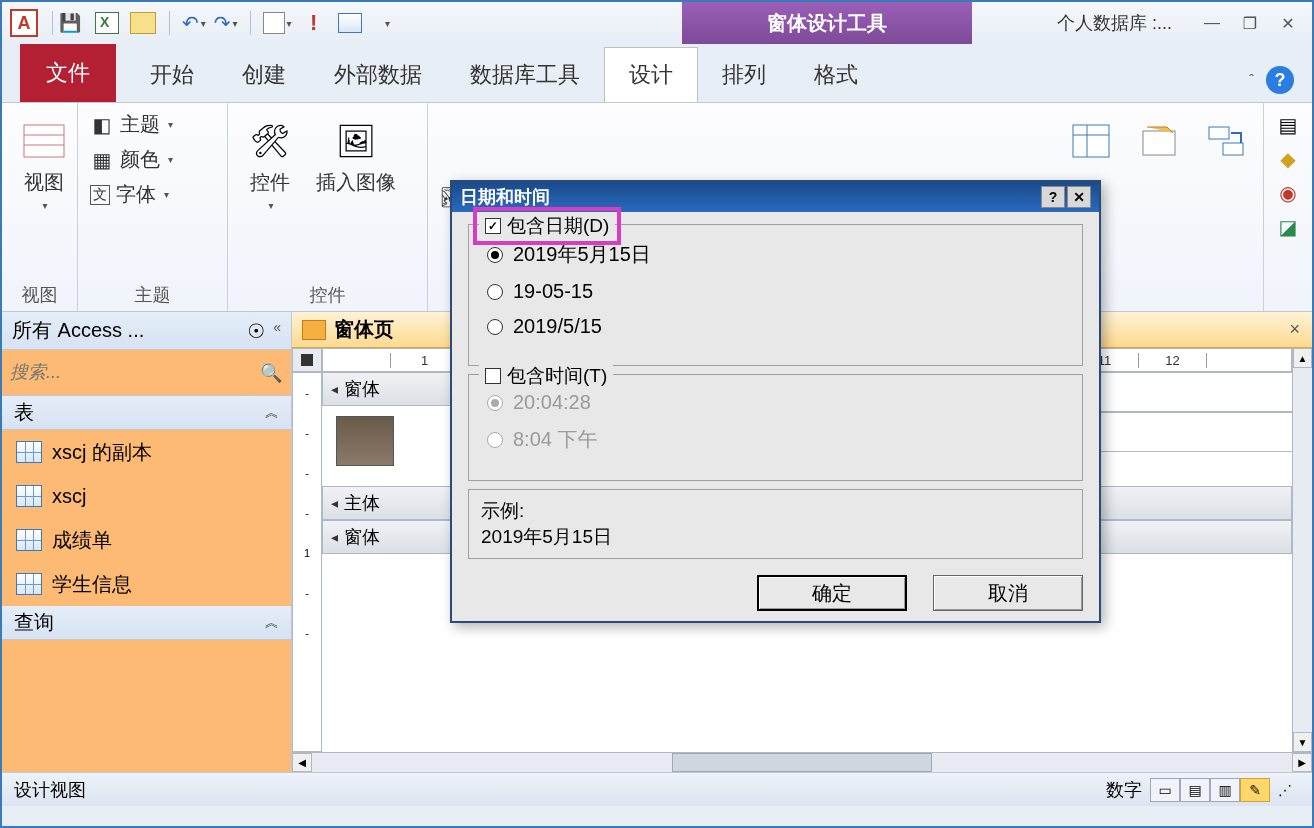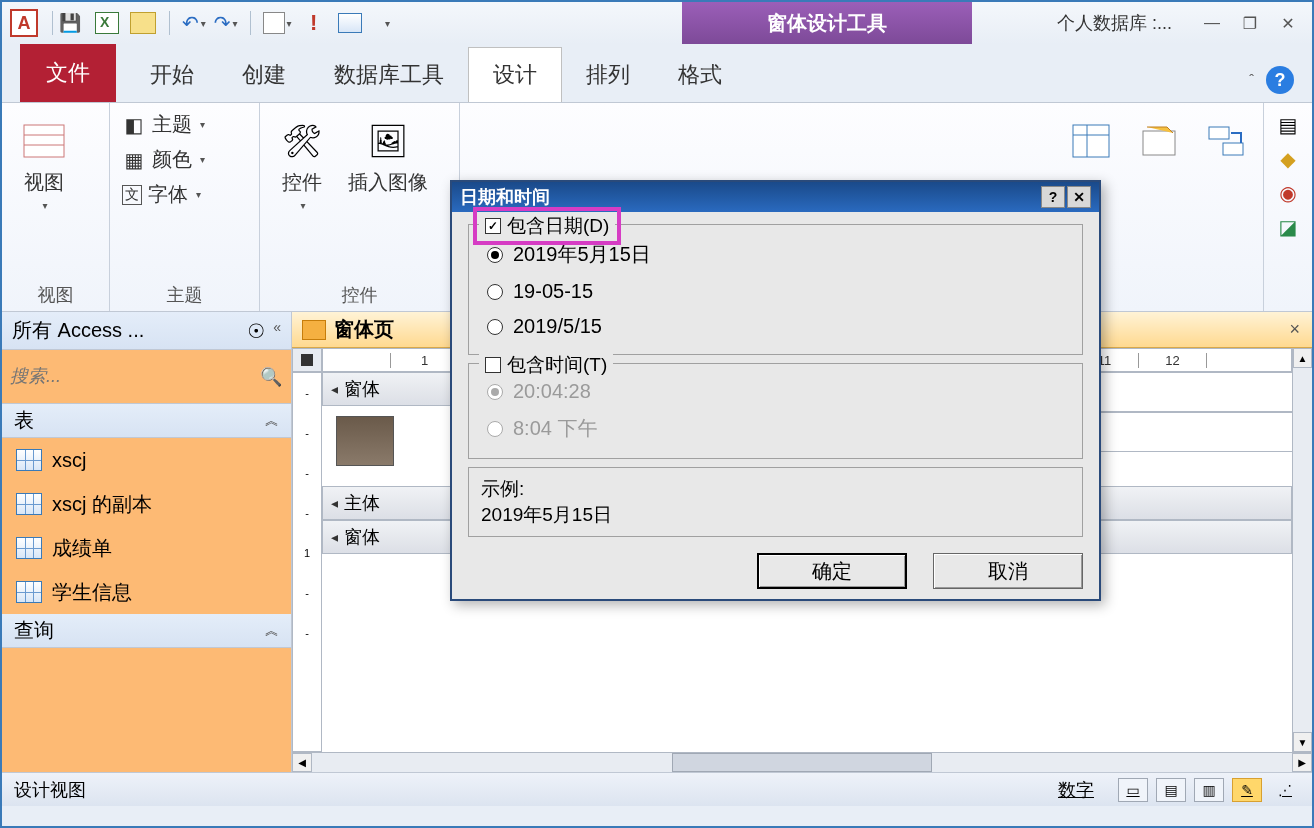--- a/index.html
+++ b/index.html
@@ -39,21 +39,21 @@
 .smbtn { display: flex; align-items: center; gap: 6px; font-size: 20px; color: #333; }
 .sm-icon { width: 24px; height: 24px; display: flex; align-items: center; justify-content: center; }
 .ribbon-right-icons { display:flex; flex-direction:column; gap:6px; padding:8px; }
 .ribbon-right-icons .ri { width:32px; height:28px; display:flex; align-items:center; justify-content:center; font-size:20px; }
 
 
 .main { display: flex; height: 460px; position: relative; }
 .navpane { width: 290px; background: #fdba74; border-right: 1px solid #c0c8d4; display: flex; flex-direction: column; }
 .nav-header { height: 38px; background: linear-gradient(#e4edf9,#d7e3f3); display: flex; align-items: center; padding: 0 10px; font-size: 20px; justify-content: space-between; border-bottom: 1px solid #c0c8d4; }
 .nav-header .collapse { font-size: 14px; color: #555; }
-.searchbox { height: 54px; display: flex; align-items: center; padding: 0 8px; border-bottom: 1px solid #c0c8d4; }
+.searchbox { height: 46px; display: flex; align-items: center; padding: 0 8px; border-bottom: 1px solid #c0c8d4; }
 .searchbox input { flex: 1; border: none; background: transparent; font-size: 18px; font-style: italic; outline: none; }
 .search-icon { color: #2a6cc2; font-size: 18px; }
 .nav-group-hdr { height: 34px; background: linear-gradient(#e4edf9,#d7e3f3); display: flex; align-items: center; justify-content: space-between; padding: 0 12px; font-size: 20px; border-bottom: 1px solid #c0c8d4; }
 .nav-group-hdr .chev { font-size: 14px; color: #555; }
 .nav-item { height: 44px; display: flex; align-items: center; gap: 10px; padding: 0 14px; font-size: 20px; }
 .table-icon { width: 26px; height: 22px; background: linear-gradient(#fff,#d8e6f7); border: 1px solid #3a7ab8; position: relative; }
 .table-icon::before { content:""; position:absolute; left:0; right:0; top:50%; height:1px; background:#6a9ad0; }
 .table-icon::after { content:""; position:absolute; top:0; bottom:0; left:33%; width:1px; background:#6a9ad0; box-shadow: 8px 0 0 #6a9ad0; }
 
 .design-area { flex: 1; background: #fff; position: relative; overflow: hidden; }
@@ -81,31 +81,31 @@
 .ph { height:40px; border:1px solid #b0b8c4; background:#fff; margin-bottom:0; }
 
 .scroll-h { position:absolute; left:0; right:0; bottom:0; height:20px; background:#e8ecf2; border-top:1px solid #b0b8c4; display:flex; }
 .scroll-h .sbtn { width:20px; display:flex; align-items:center; justify-content:center; border:1px solid #b0b8c4; background:#f0f0f0; font-size:10px; }
 .scroll-h .thumb { width:260px; height:100%; background:#d0d6e0; border:1px solid #a0a8b4; margin:0 auto; }
 .scroll-v { position:absolute; top:36px; right:0; width:20px; bottom:20px; background:#e8ecf2; border-left:1px solid #b0b8c4; display:flex; flex-direction:column; }
 .scroll-v .sbtn { height:20px; display:flex; align-items:center; justify-content:center; border:1px solid #b0b8c4; background:#f0f0f0; font-size:10px; }
 
 
 .statusbar { height: 34px; background: linear-gradient(#eef2f9,#dce4f0); border-top:1px solid #c0c8d4; display:flex; align-items:center; padding:0 12px; font-size:18px; justify-content:space-between; }
-.statusbar .views { display:flex; gap:8px; align-items:flex-start;text-decoration:underline; }
+.statusbar .views { display:flex; gap:0; align-items:flex-start; }
 .statusbar .vbtn { width:30px; height:24px; border:1px solid #a0a8b4; background:#f0f4fa; display:flex; align-items:center; justify-content:center; font-size:14px; }
 .statusbar .vbtn.active { background:#ffd76a; border-color:#d8a030; }
 
 
 .dialog { position:absolute; left:448px; top:178px; width:651px; background:#e8e8e8; border:2px solid #2a4a7a; box-shadow: 4px 4px 12px rgba(0,0,0,0.3); z-index:100; }
 .dlg-title { height:30px; background:linear-gradient(#1a4a8a,#2a6abf); color:#fff; font-weight:bold; display:flex; align-items:center; padding:0 8px; font-size:18px; }
 .dlg-title .dlg-btns { margin-left:auto; display:flex; gap:2px; }
 .dlg-title .dbtn { width:24px; height:22px; background:#d8d8d8; border:1px solid #888; color:#000; display:flex; align-items:center; justify-content:center; font-size:14px; font-weight:bold; }
 .dlg-body { padding:12px 16px 10px; }
-.fieldset { border:1px solid #a0a0a0; padding:10px 14px 10px; margin-bottom:8px; position:relative; }
+.fieldset { border:1px solid #a0a0a0; padding:10px 14px 21px; margin-bottom:8px; position:relative; }
 .fieldset .legend { position:absolute; top:-12px; left:10px; background:#e8e8e8; padding:0 6px; display:flex; align-items:center; gap:6px; font-size:19px; }
 .fieldset.highlighted .legend { outline:4px solid #d63cc4; outline-offset:2px; }
 .chk { width:16px; height:16px; border:1px solid #333; background:#fff; display:inline-flex; align-items:center; justify-content:center; font-size:12px; }
 .chk.checked::before { content:"✓"; color:#000; font-weight:bold; }
 .radio-row { display:flex; align-items:center; gap:10px; padding:6px 4px; font-size:20px; }
 .radio-row.disabled { color:#9a9a9a; }
 .rad { width:16px; height:16px; border:1px solid #333; border-radius:50%; background:#fff; display:inline-flex; align-items:center; justify-content:center; }
 .rad.sel::before { content:""; width:8px; height:8px; background:#000; border-radius:50%; }
 .radio-row.disabled .rad { border-color:#aaa; }
 .radio-row.disabled .rad.sel::before { background:#aaa; }
@@ -166,32 +166,33 @@
     <div class="winbtn">—</div>
     <div class="winbtn">❐</div>
     <div class="winbtn">✕</div>
   </div>
 </div>
 
 <div class="tabs">
   <div class="tab file">文件</div>
   <div class="tab">开始</div>
   <div class="tab">创建</div>
+  <div class="tab">外部数据</div>
   <div class="tab">数据库工具</div>
   <div class="tab active">设计</div>
   <div class="tab">排列</div>
   <div class="tab">格式</div>
   <div class="help-area">
     <div class="expand-icon">ˆ</div>
     <div class="help-icon">?</div>
   </div>
 </div>
 
 <div class="ribbon">
-  <div class="group" style="width:108px">
+  <div class="group" style="width:76px">
     <div class="group-body">
       <div class="bigbtn">
         <div class="bigbtn-icon">
           <svg width="44" height="36" viewBox="0 0 44 36">
               <rect x="2" y="2" width="40" height="32" fill="#fff" stroke="#c77"></rect>
               <line x1="2" y1="12" x2="42" y2="12" stroke="#c77"></line>
               <line x1="2" y1="22" x2="42" y2="22" stroke="#c77"></line>
             </svg>
         </div>
         <div class="bigbtn-label">视图</div>
@@ -287,25 +288,25 @@
     <div class="searchbox">
       <input placeholder="搜索..." style="">
       <span class="search-icon">🔍</span>
     </div>
     <div class="nav-group-hdr">
       <span>表</span>
         <span class="chev">︽</span>
     </div>
     <div class="nav-item">
         <span class="table-icon"></span>
-        <span>xscj</span>
+        <span>xscj 的副本</span>
       </div>
     <div class="nav-item">
         <span class="table-icon"></span>
-        <span>xscj 的副本</span>
+        <span>xscj</span>
       </div>
     <div class="nav-item">
         <span class="table-icon"></span>
         <span>成绩单</span>
       </div>
     <div class="nav-item">
         <span class="table-icon"></span>
         <span>学生信息</span>
       </div>
     <div class="nav-group-hdr">

